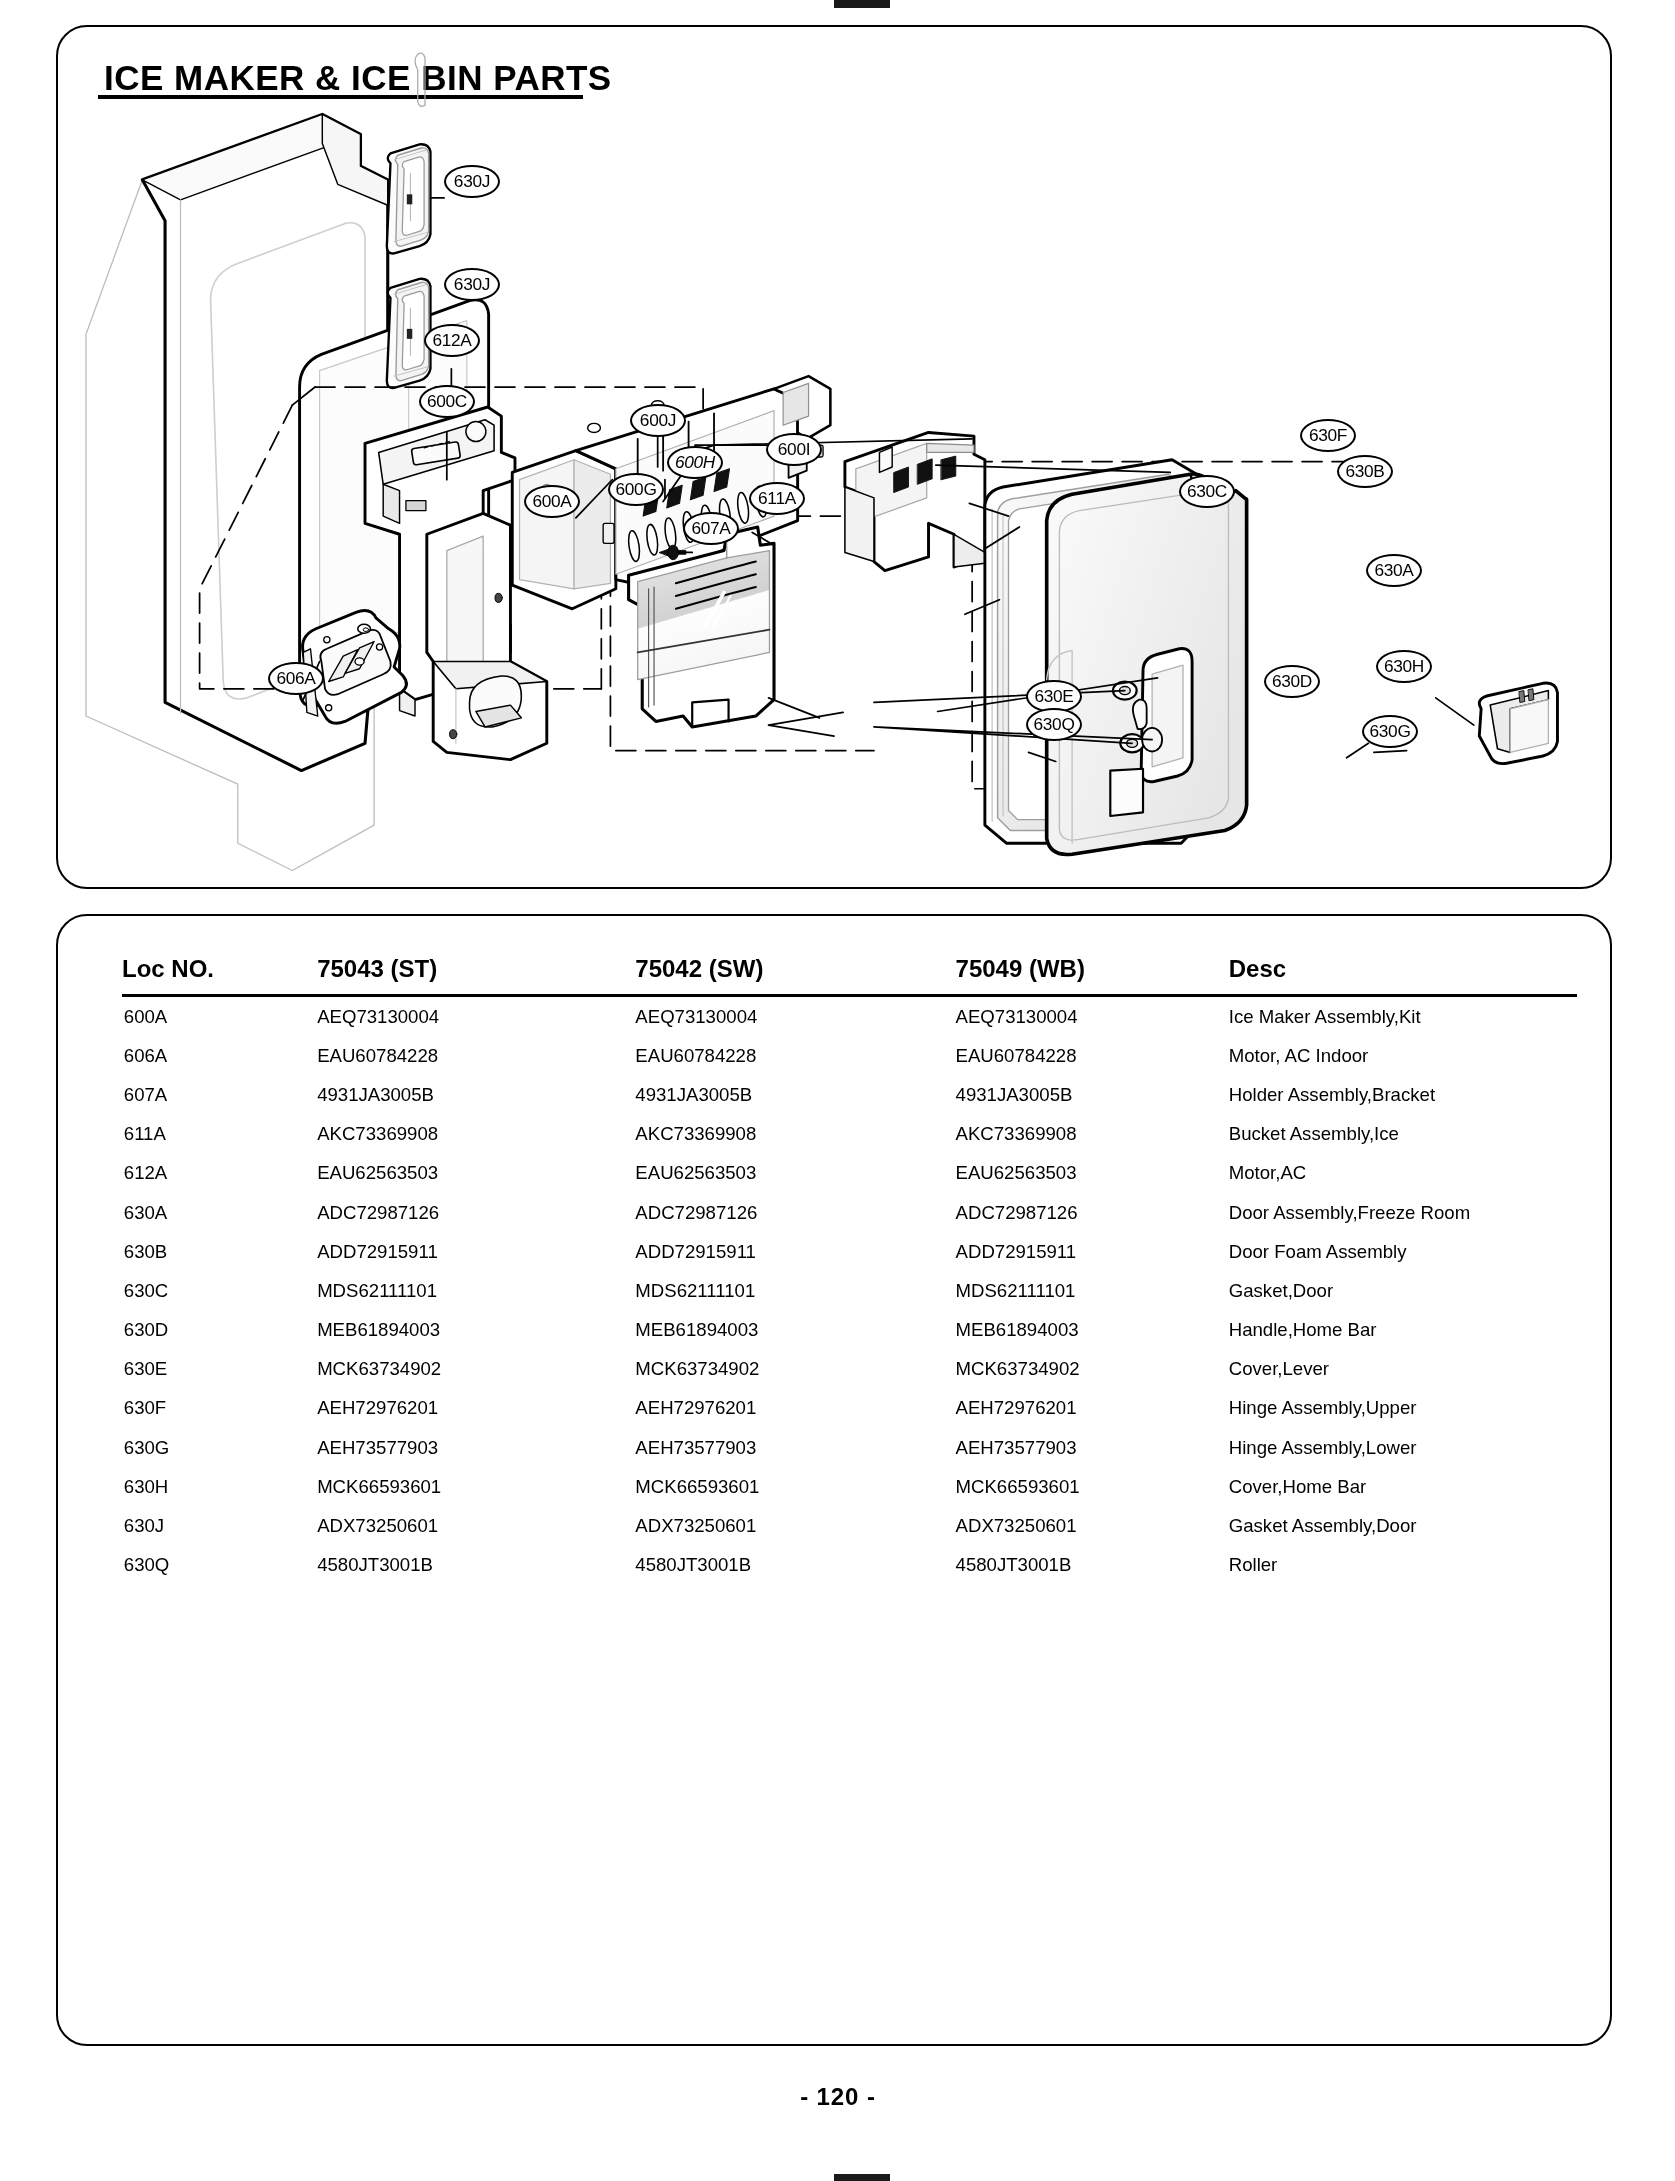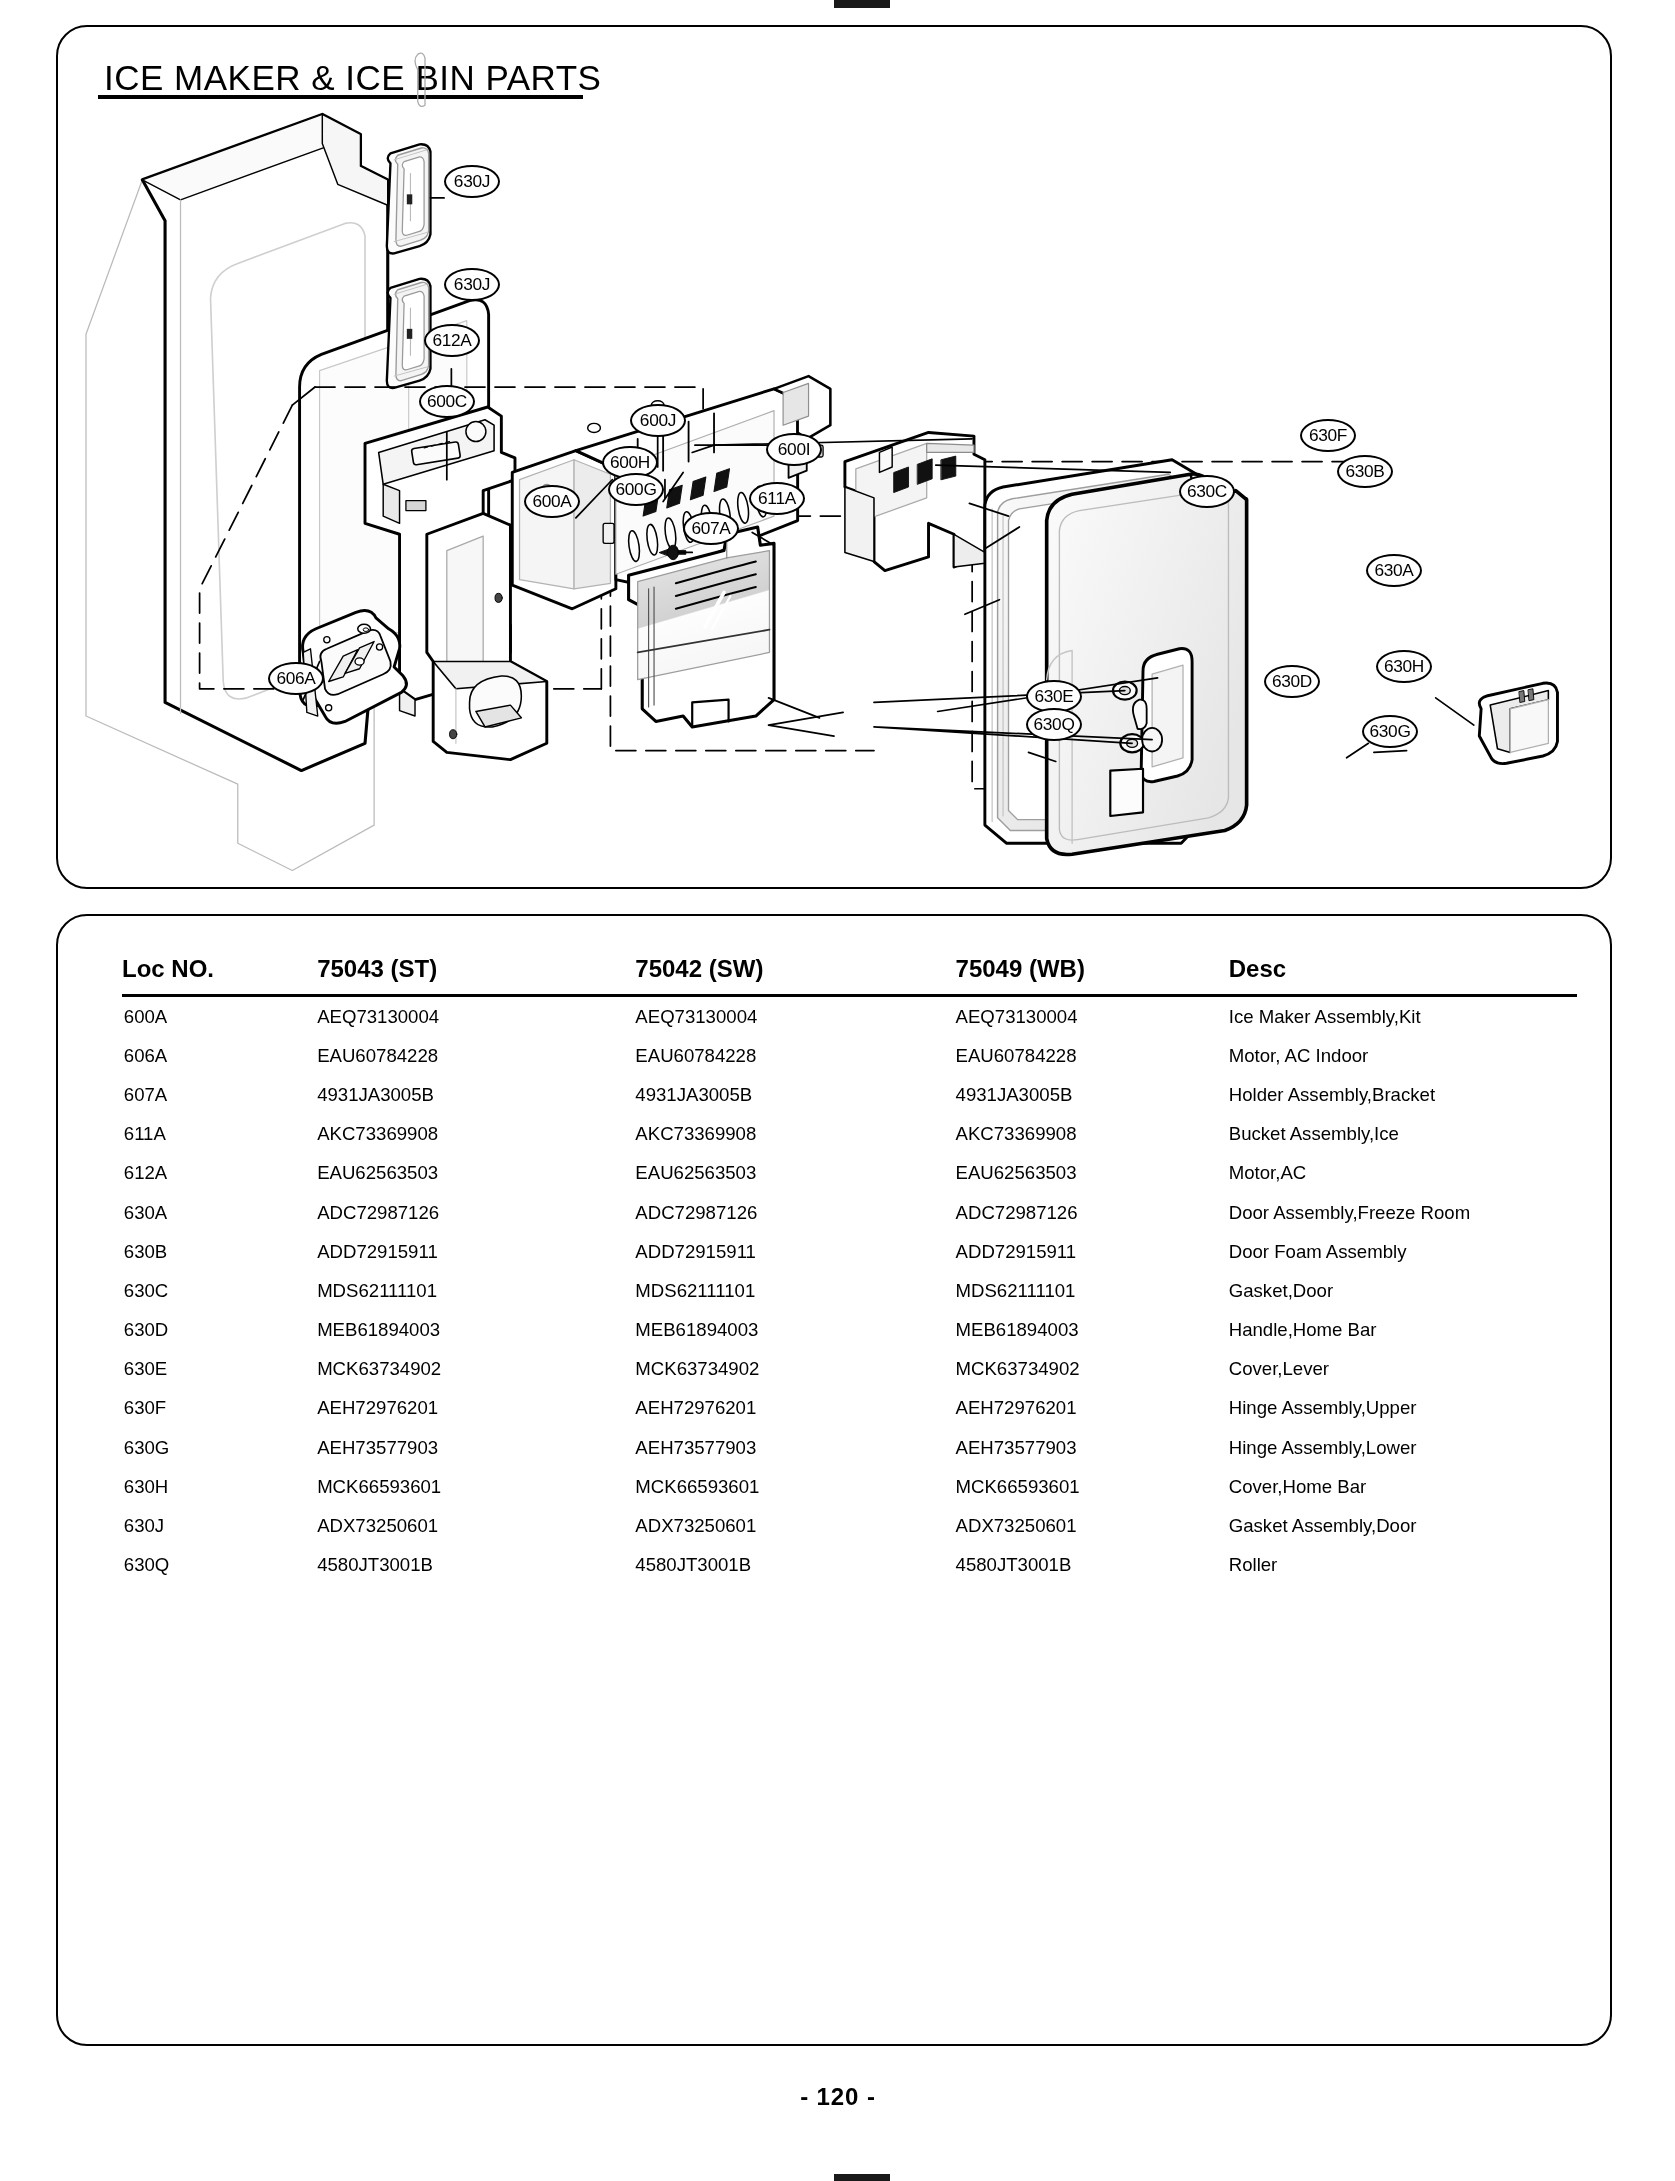--- a/index.html
+++ b/index.html
@@ -44,21 +44,21 @@
     width: 1556px;
     height: 1132px;
   }
 
   
   .page-title {
     position: absolute;
     left: 104px;
     top: 35px;
     font-size: 35px;
-    font-weight: normal;
+    font-weight: bold;
     letter-spacing: 0.5px;
     white-space: nowrap;
   }
   .title-rule {
     position: absolute;
     left: 98px;
     top: 95px;
     width: 485px;
     height: 3.6px;
     background: #000;
@@ -493,21 +493,21 @@
     </g>
   </g>
 </svg>
 
 <div class="callout" style="left:444px;  top:165px;">630J</div>
 <div class="callout" style="left:444px;  top:268px;">630J</div>
 <div class="callout" style="left:424px;  top:324px;">612A</div>
 <div class="callout" style="left:419px;  top:385px;">600C</div>
 <div class="callout" style="left:630px;  top:375px;margin-top:29px;">600J</div>
 <div class="callout" style="left:766px;  top:417px;margin-top:16px;">600I</div>
-<div class="callout" style="left:602px;  top:446px;">600H</div>
+<div class="callout" style="left:667px;  top:446px;font-style:italic;">600H</div>
 <div class="callout" style="left:608px;  top:473px;">600G</div>
 <div class="callout" style="left:524px;  top:485px;">600A</div>
 <div class="callout" style="left:683px;  top:512px;">607A</div>
 <div class="callout" style="left:749px;  top:482px;">611A</div>
 <div class="callout" style="left:268px;  top:662px;">606A</div>
 <div class="callout" style="left:1300px; top:419px;">630F</div>
 <div class="callout" style="left:1337px; top:455px;">630B</div>
 <div class="callout" style="left:1179px; top:475px;">630C</div>
 <div class="callout" style="left:1366px; top:554px;">630A</div>
 <div class="callout" style="left:1376px; top:650px;">630H</div>

